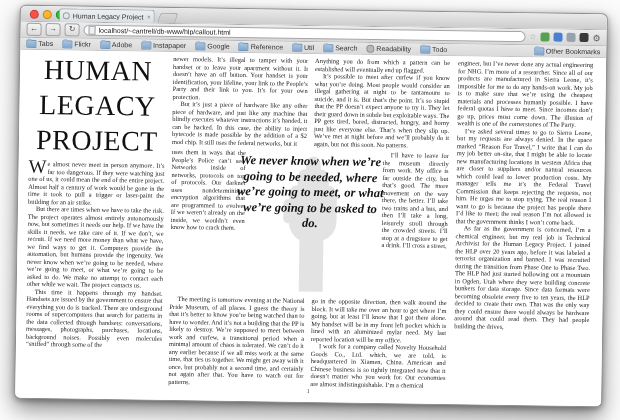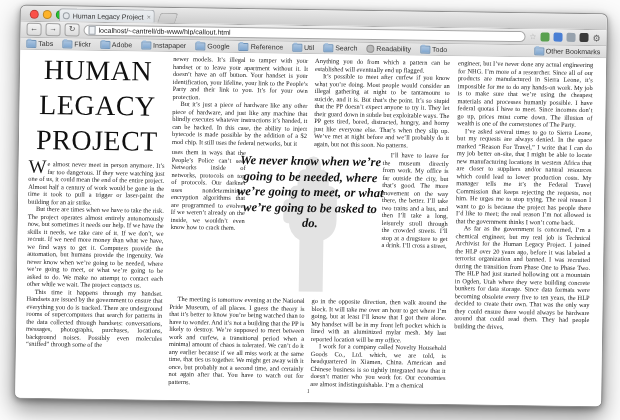--- a/index.html
+++ b/index.html
@@ -195,21 +195,21 @@
       </div>
 
       <div class="seg" style="left:295px;top:3px;width:135px;">
         <p class="cont"><span>Anything you do from which a pattern can be established will eventually end up flagged.</span></p>
         <p><span>It’s possible to meet after curfew if you know what you’re doing. Most people would consider an illegal gathering at night to be tantamount to suicide, and it is. But that’s the point. It’s so stupid that the PP doesn’t expect anyone to try it. They let their guard down in subtle but exploitable ways. The PP gets tired, bored, distracted, hungry, and horny just like everyone else. That’s when they slip up. We’ve met at night before and we’ll probably do it again, but not this soon. No patterns.</span></p>
       </div>
       <div class="seg" style="left:364px;top:96px;width:66px;">
         <p><span>I’ll have to leave for the museum directly from work. My office is far outside the city, but that’s good. The more movement on the way there, the better. I’ll take two trains and a bus, and then I’ll take a long, leisurely stroll through the crowded streets. I’ll stop at a drugstore to get a drink. I’ll cross a street,</span></p>
       </div>
       <div class="seg" style="left:295px;top:243px;width:135px;">
-        <p class="cont"><span>go in the opposite direction, then walk around the block. It will take me over an hour to get where I’m going, but at least I’ll know that I got there alone. My handset will be in my front left pocket which is lined with an aluminized mylar mesh. My last reported location will be my office.</span></p>
+        <p class="cont"><span>go in the opposite direction, then walk around the block. It will take me over an hour to get where I’m going, but at least I’ll know that I got there alone. My handset will be in my front left pocket which is lined with an aluminized mylar need. My last reported location will be my office.</span></p>
         <p><span>I work for a company called Novelty Household Goods Co., Ltd. which, we are told, is headquartered in Xiamen, China. American and Chinese business is so tightly integrated now that it doesn’t matter who you work for. Our economies are almost indistinguishable. I’m a chemical</span></p>
       </div>
 
       <div class="seg" style="left:438px;top:3px;width:135px;">
         <p class="cont"><span>engineer, but I’ve never done any actual engineering for NHG. I’m more of a researcher. Since all of our products are manufactured in Sierra Leone, it’s impossible for me to do any hands-on work. My job is to make sure that we’re using the cheapest materials and processes humanly possible. I have federal quotas I have to meet. Since incomes don’t go up, prices must come down. The illusion of wealth is one of the cornerstones of The Party.</span></p>
         <p><span>I’ve asked several times to go to Sierra Leone, but my requests are always denied. In the space marked “Reason For Travel,” I write that I can do my job better on-site, that I might be able to locate new manufacturing locations in western Africa that are closer to suppliers and/or natural resources which could lead to lower production costs. My manager tells me it’s the Federal Travel Commission that keeps rejecting the requests, not him. He urges me to stop trying. The real reason I want to go is because the project has people there I’d like to meet; the real reason I’m not allowed is that the government thinks I won’t come back.</span></p>
         <p><span>As far as the government is concerned, I’m a chemical engineer, but my real job is Technical Archivist for the Human Legacy Project. I joined the HLP over 20 years ago, before it was labeled a terrorist organization and banned. I was recruited during the transition from Phase One to Phase Two. The HLP had just started hollowing out a mountain in Ogden, Utah where they were building concrete bunkers for data storage. Since data formats were becoming obsolete every five to ten years, the HLP decided to create their own. That was the only way they could ensure there would always be hardware around that could read them. They had people building the drives,</span></p>
       </div>
 
       <div class="pagenum">1</div>

